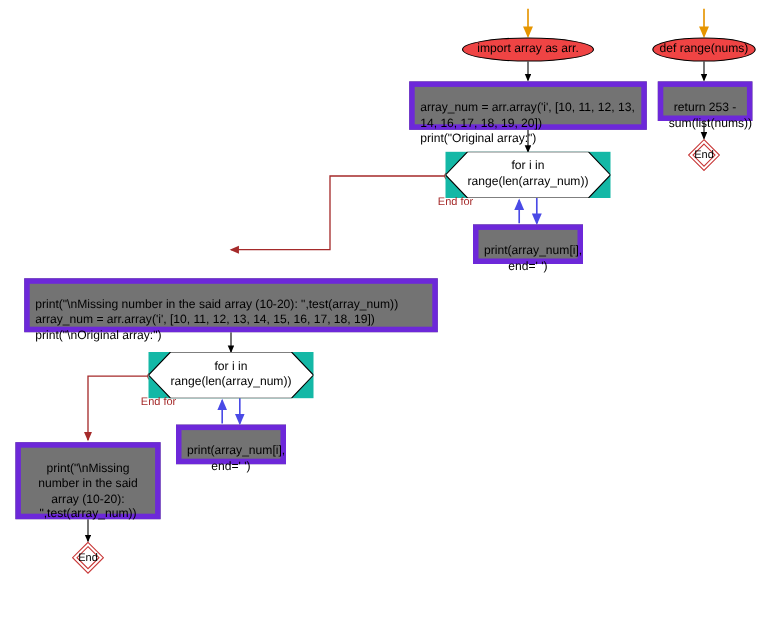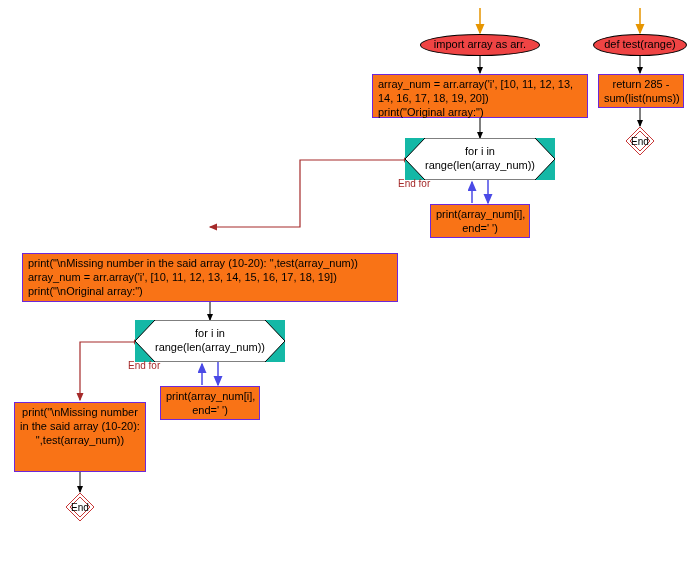--- a/index.html
+++ b/index.html
@@ -10,23 +10,23 @@
     background: #ffffff;
     font-family: Arial, Helvetica, sans-serif;
     font-size: 11px;
     color: #000;
     position: relative;
     overflow: hidden;
   }
   svg { position: absolute; top:0; left:0; }
   .box {
     position:absolute;
-    border:1px solid #6d28d9;
-    background:#f97316;
-    padding:3px 5px;
+    border:5px solid #6d28d9;
+    background:#737373;
+    padding:13px 5px;
     box-sizing:border-box;
     text-align:center;
     line-height:1.25;
   }
   .oval {
     position:absolute;
     border:1px solid #000;
     background:#ef4444;
     border-radius:50%;
     display:flex;
@@ -115,25 +115,25 @@
   <line x1="640" y1="56" x2="640" y2="73" stroke="#000" stroke-width="1" marker-end="url(#arr-black)"></line>
 
   <line x1="640" y1="108" x2="640" y2="126" stroke="#000" stroke-width="1" marker-end="url(#arr-black)"></line>
 </svg>
 
 <div class="oval" style="left:420px;top:34px;width:120px;height:22px;">
   <span>import array as arr.</span>
 </div>
 
 <div class="oval" style="left:593px;top:34px;width:94px;height:22px;">
-  <span>def test(range)</span>
+  <span>def range(nums)</span>
 </div>
 
 <div class="box" style="left:598px;top:74px;width:86px;height:34px;">
-  <span>return 285 - sum(list(nums))</span>
+  <span>return 253 - sum(list(nums))</span>
 </div>
 
 <div class="end" style="left:625px;top:126px;">
   <svg class="shape" width="30" height="30">
     <polygon points="15,1 29,15 15,29 1,15" fill="#fff" stroke="#c83737"></polygon>
     <polygon points="15,5 25,15 15,25 5,15" fill="none" stroke="#c83737"></polygon>
   </svg>
   <span class="txt">End</span>
 </div>
 

